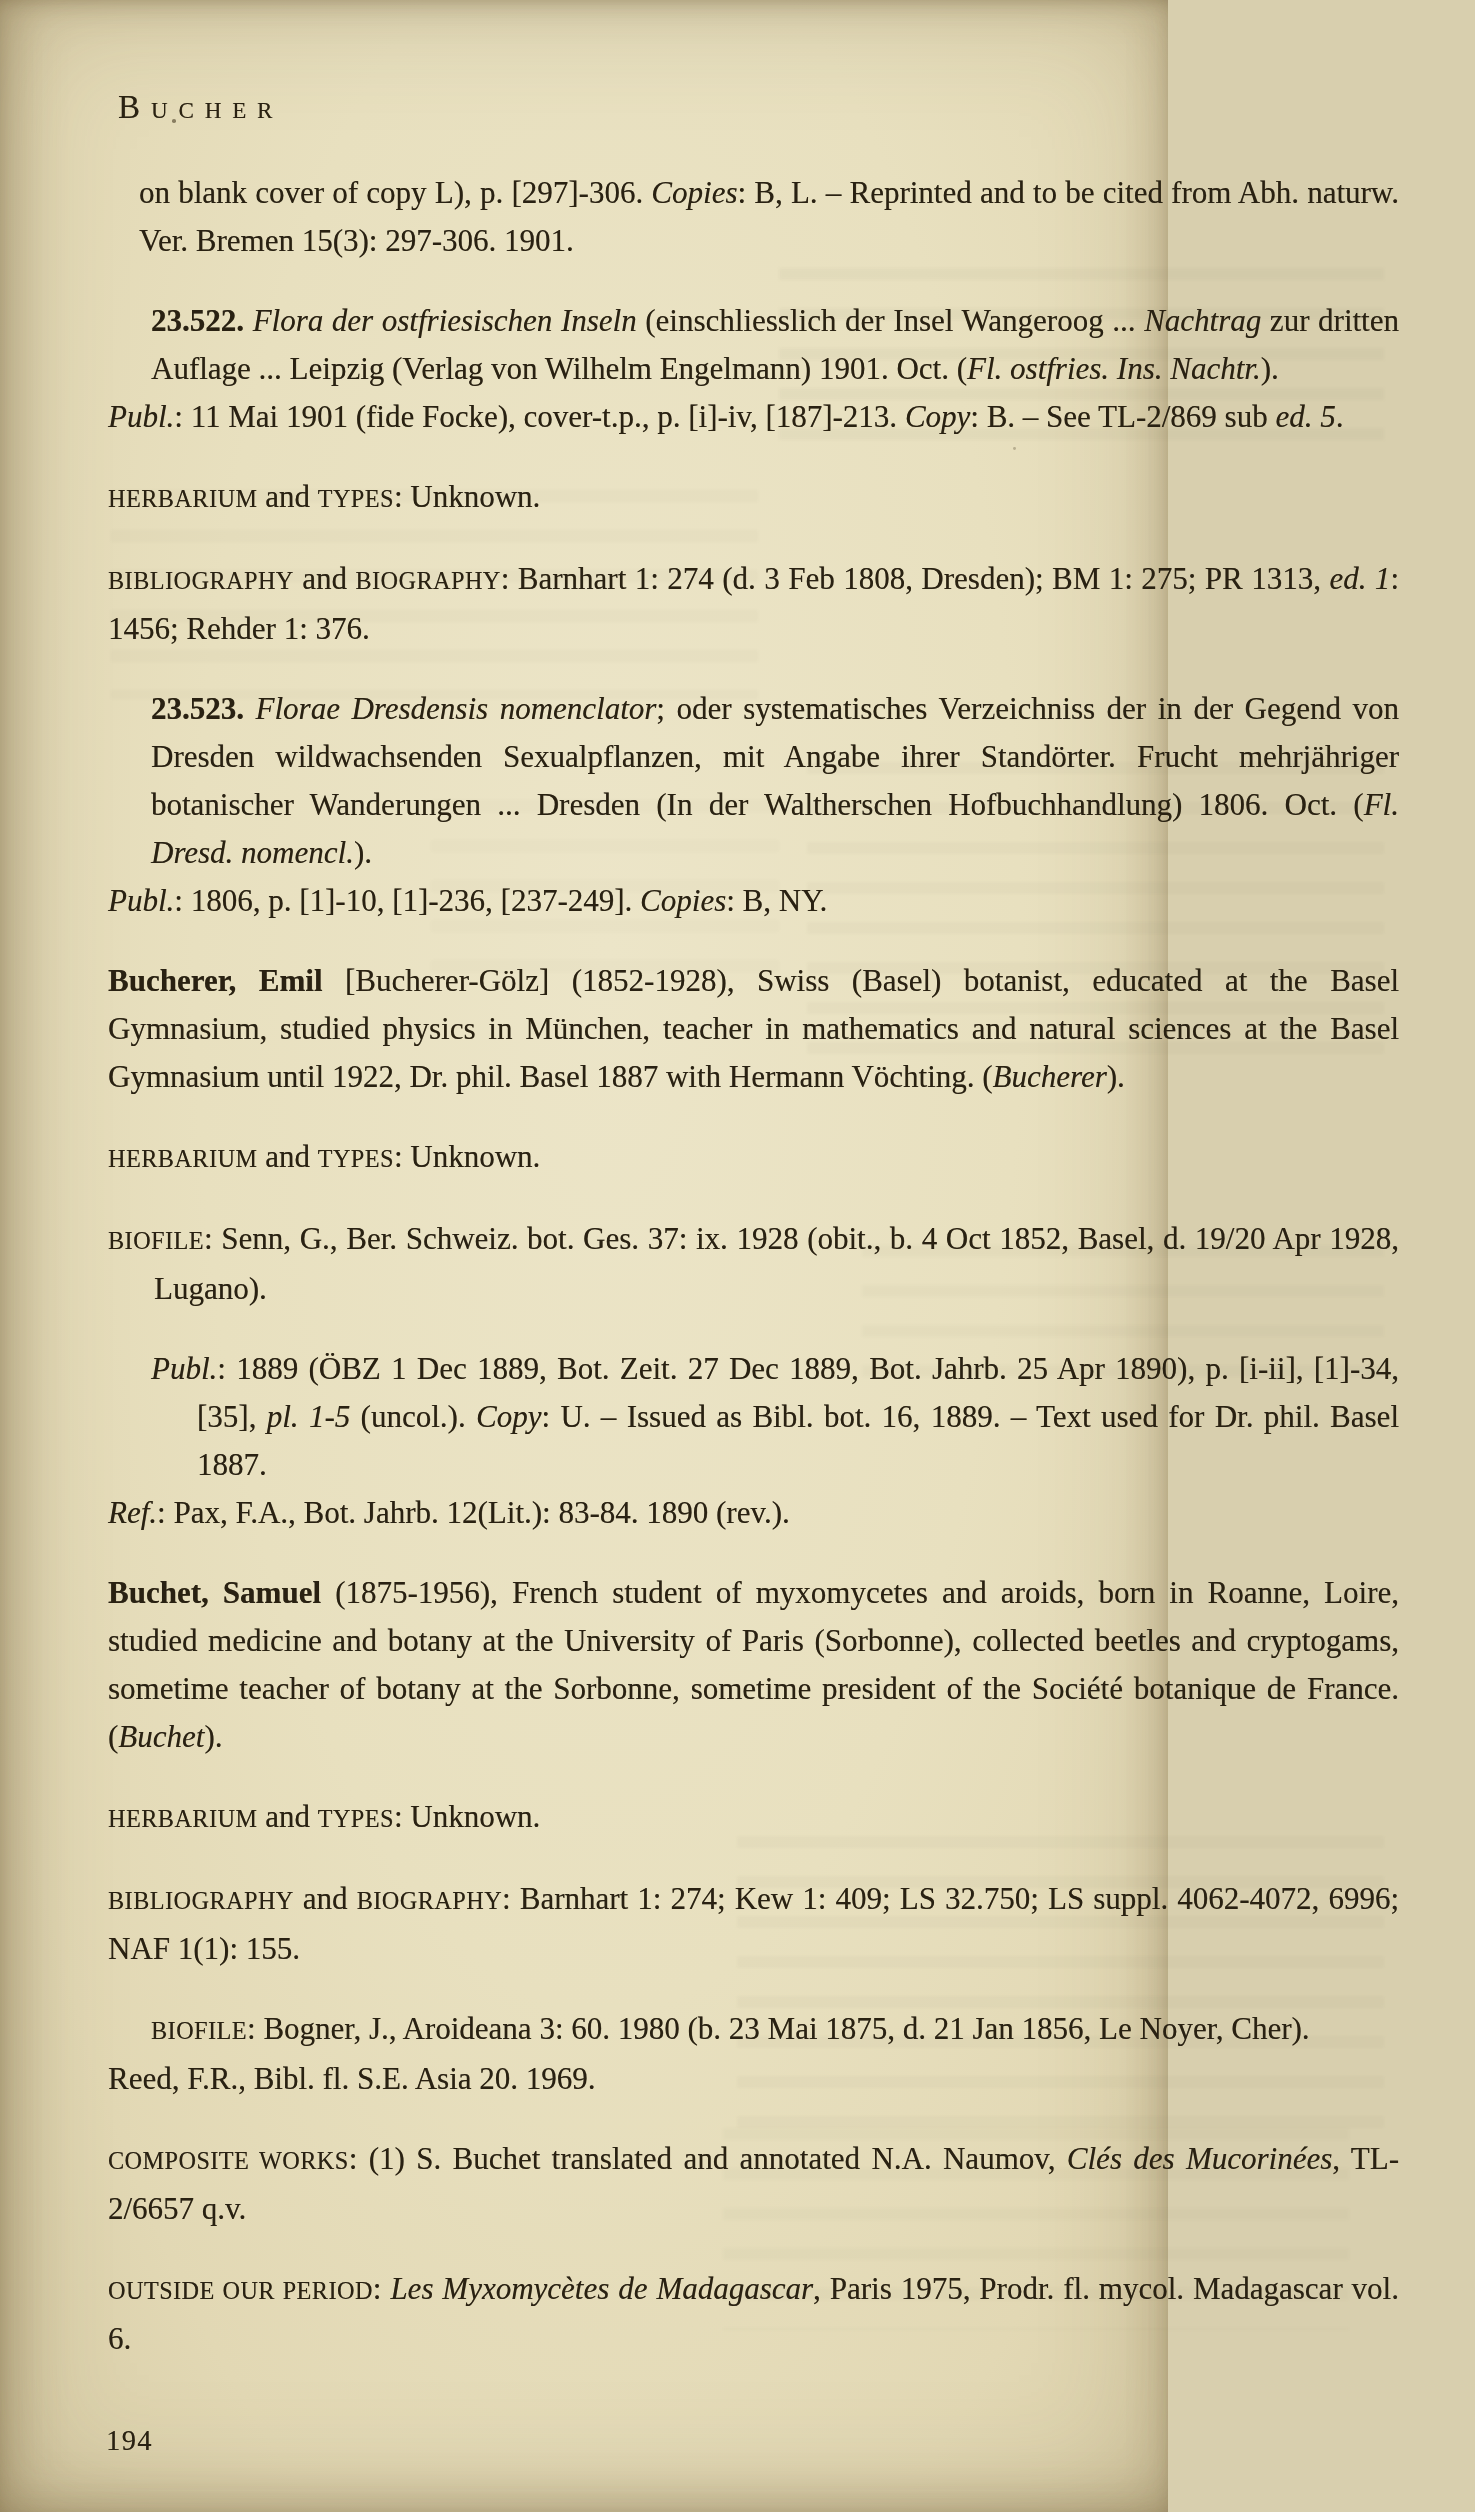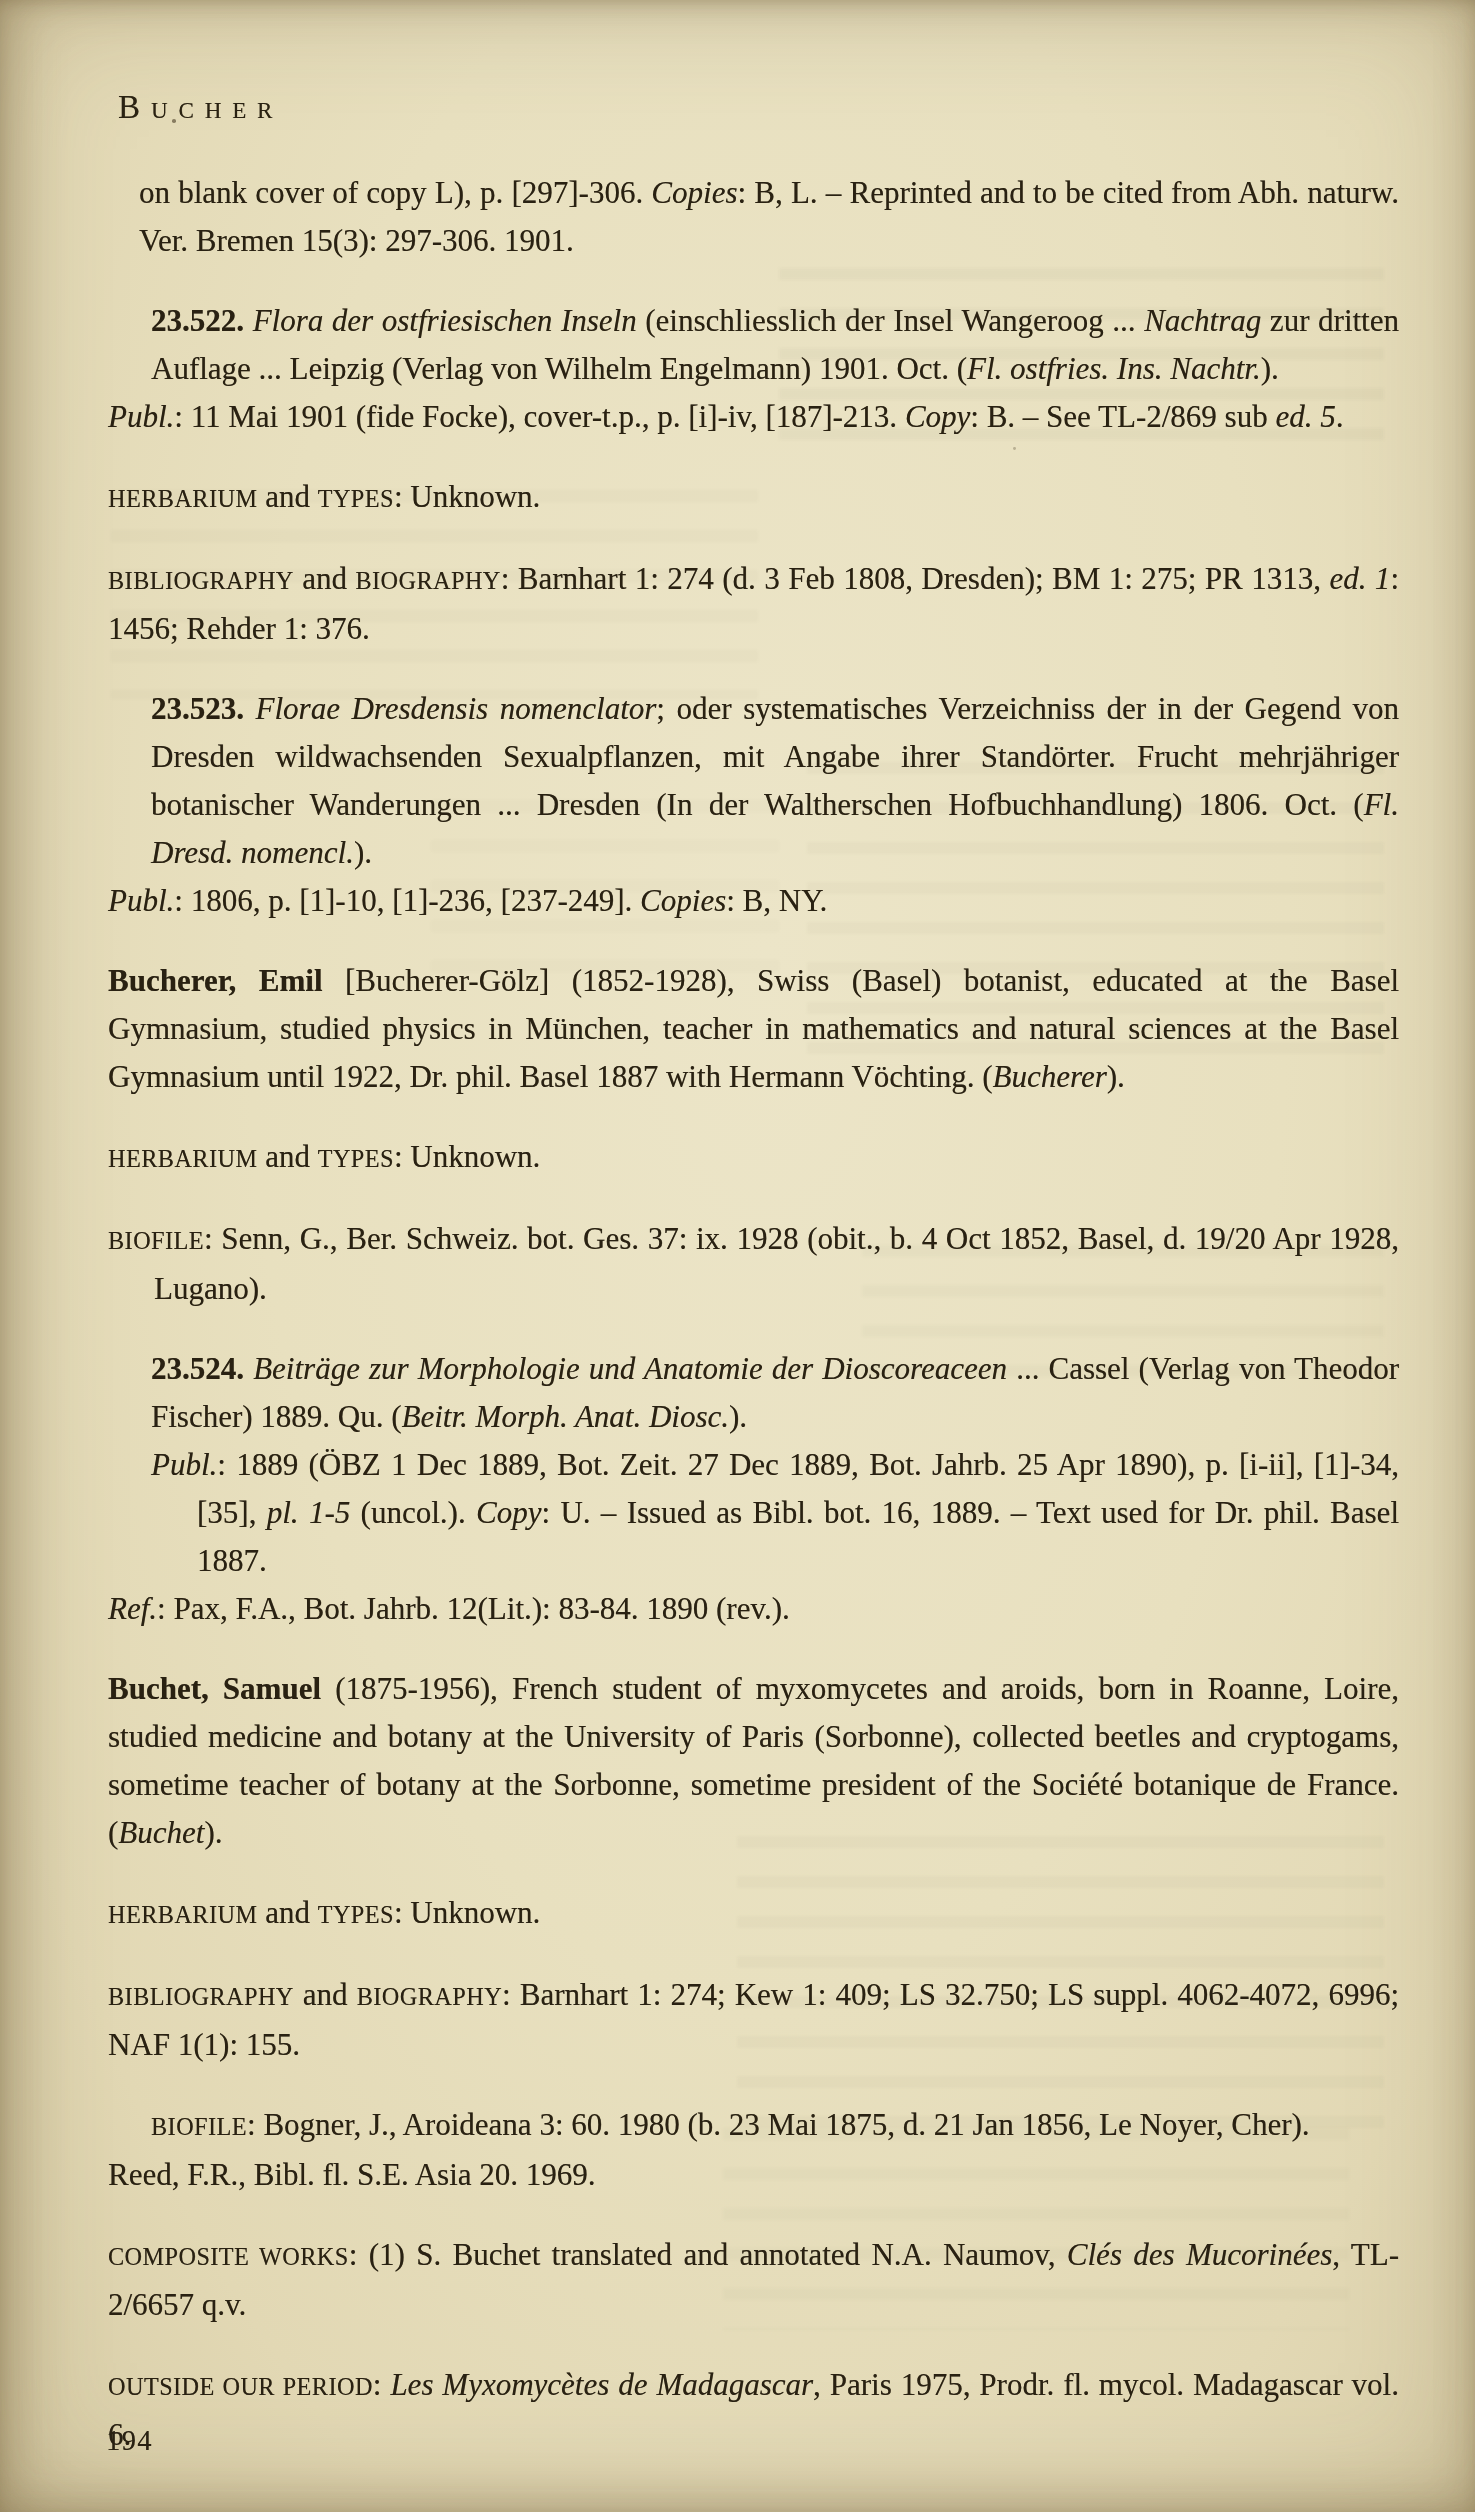--- a/index.html
+++ b/index.html
@@ -4,21 +4,21 @@
 <title>Scanned book page</title>
 <style>
   html, body {
     margin: 0; padding: 0;
     width: 1475px; height: 2512px;
     overflow: hidden;
     background: #d8cfae;
   }
   .page {
     position: relative;
-    width: 1475px; height: 2512px;
+    width: 1168px; height: 2512px;
     background:
       radial-gradient(ellipse at 52% 38%, #ece5c8 0%, #e8e0bf 48%, #e2d8b4 78%, #d7cca6 100%);
     box-shadow:
       inset 0 0 125px rgba(112, 90, 52, 0.28),
       inset 24px 0 56px -15.3px rgba(100, 80, 44, 0.30),
       inset -14px 0 49px -21px rgba(110, 88, 50, 0.22),
       inset 0 7px 18px -8.3px rgba(80, 62, 30, 0.30),
       inset 0 -18px 63px -24px rgba(104, 84, 46, 0.26);
     font-family: "Liberation Serif", "DejaVu Serif", serif;
     color: #292112;
@@ -106,21 +106,20 @@
       <p class="para cont"><span class="r">on blank cover of copy L), p. [297]-306. </span><span class="i">Copies</span><span class="r">: B, L. – Reprinted and to be cited from Abh. naturw. Ver. Bremen 15(3): 297-306. 1901.</span></p>
       <p class="para tight"><span class="b">23.522. </span><span class="i">Flora der ostfriesischen Inseln</span><span class="r"> (einschliesslich der Insel Wangeroog ... </span><span class="i">Nachtrag</span><span class="r"> zur dritten Auflage ... Leipzig (Verlag von Wilhelm Engelmann) 1901. Oct. (</span><span class="i">Fl. ostfries. Ins. Nachtr.</span><span class="r">).</span></p>
       <p class="para hang"><span class="i">Publ.</span><span class="r">: 11 Mai 1901 (fide Focke), cover-t.p., p. [i]-iv, [187]-213. </span><span class="i">Copy</span><span class="r">: B. – See TL-2/869 sub </span><span class="i">ed. 5</span><span class="r">.</span></p>
       <p class="para"><span class="sc">HERBARIUM</span><span class="r"> and </span><span class="sc">TYPES</span><span class="r">: Unknown.</span></p>
       <p class="para"><span class="sc">BIBLIOGRAPHY</span><span class="r"> and </span><span class="sc">BIOGRAPHY</span><span class="r">: Barnhart 1: 274 (d. 3 Feb 1808, Dresden); BM 1: 275; PR 1313, </span><span class="i">ed. 1</span><span class="r">: 1456; Rehder 1: 376.</span></p>
       <p class="para tight"><span class="b">23.523. </span><span class="i">Florae Dresdensis nomenclator</span><span class="r">; oder systematisches Verzeichniss der in der Gegend von Dresden wildwachsenden Sexualpflanzen, mit Angabe ihrer Standörter. Frucht mehrjäh­riger botanischer Wanderungen ... Dresden (In der Waltherschen Hofbuchhandlung) 1806. Oct. (</span><span class="i">Fl. Dresd. nomencl.</span><span class="r">).</span></p>
       <p class="para hang"><span class="i">Publ.</span><span class="r">: 1806, p. [1]-10, [1]-236, [237-249]. </span><span class="i">Copies</span><span class="r">: B, NY.</span></p>
       <p class="para"><span class="b">Bucherer, Emil</span><span class="r"> [Bucherer-Gölz] (1852-1928), Swiss (Basel) botanist, educated at the Basel Gymnasium, studied physics in München, teacher in mathematics and natural sciences at the Basel Gymnasium until 1922, Dr. phil. Basel 1887 with Hermann Vöchting. (</span><span class="i">Bucherer</span><span class="r">).</span></p>
       <p class="para"><span class="sc">HERBARIUM</span><span class="r"> and </span><span class="sc">TYPES</span><span class="r">: Unknown.</span></p>
       <p class="para hang"><span class="sc">BIOFILE</span><span class="r">: Senn, G., Ber. Schweiz. bot. Ges. 37: ix. 1928 (obit., b. 4 Oct 1852, Basel, d. 19/20 Apr 1928, Lugano).</span></p>
-      <p class="para tight"><span class="b">23.524. </span><span class="i">Beiträge zur Morphologie und Anatomie der Dioscoreaceen</span><span class="r"> ... Cassel (Verlag von Theodor Fischer) 1889. Qu. (</span><span class="i">Beitr. Morph. Anat. Diosc.</span><span class="r">).</span></p>
       <p class="para hang tight"><span class="i">Publ.</span><span class="r">: 1889 (ÖBZ 1 Dec 1889, Bot. Zeit. 27 Dec 1889, Bot. Jahrb. 25 Apr 1890), p. [i-ii], [1]-34, [35], </span><span class="i">pl. 1-5</span><span class="r"> (uncol.). </span><span class="i">Copy</span><span class="r">: U. – Issued as Bibl. bot. 16, 1889. – Text used for Dr. phil. Basel 1887.</span></p>
       <p class="para hang"><span class="i">Ref.</span><span class="r">: Pax, F.A., Bot. Jahrb. 12(Lit.): 83-84. 1890 (rev.).</span></p>
       <p class="para"><span class="b">Buchet, Samuel</span><span class="r"> (1875-1956), French student of myxomycetes and aroids, born in Roanne, Loire, studied medicine and botany at the University of Paris (Sorbonne), collected beetles and cryptogams, sometime teacher of botany at the Sorbonne, sometime president of the Société botanique de France. (</span><span class="i">Buchet</span><span class="r">).</span></p>
       <p class="para"><span class="sc">HERBARIUM</span><span class="r"> and </span><span class="sc">TYPES</span><span class="r">: Unknown.</span></p>
       <p class="para"><span class="sc">BIBLIOGRAPHY</span><span class="r"> and </span><span class="sc">BIOGRAPHY</span><span class="r">: Barnhart 1: 274; Kew 1: 409; LS 32.750; LS suppl. 4062-4072, 6996; NAF 1(1): 155.</span></p>
       <p class="para tight"><span class="sc">BIOFILE</span><span class="r">: Bogner, J., Aroideana 3: 60. 1980 (b. 23 Mai 1875, d. 21 Jan 1856, Le Noyer, Cher).</span></p>
       <p class="para"><span class="r">Reed, F.R., Bibl. fl. S.E. Asia 20. 1969.</span></p>
       <p class="para"><span class="sc">COMPOSITE WORKS</span><span class="r">: (1) S. Buchet translated and annotated N.A. Naumov, </span><span class="i">Clés des Muco­rinées</span><span class="r">, TL-2/6657 q.v.</span></p>
       <p class="para"><span class="sc">OUTSIDE OUR PERIOD</span><span class="r">: </span><span class="i">Les Myxomycètes de Madagascar</span><span class="r">, Paris 1975, Prodr. fl. mycol. Madagascar vol. 6.</span></p>
     </div>

